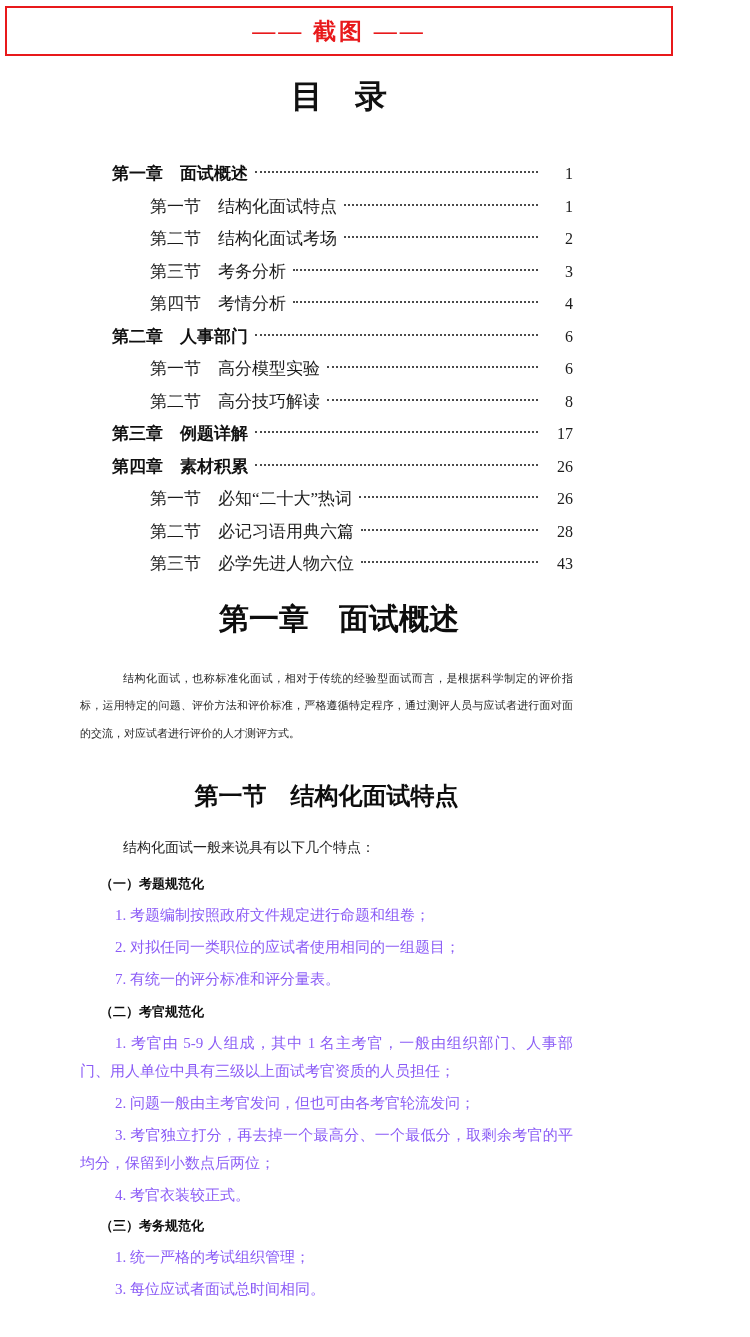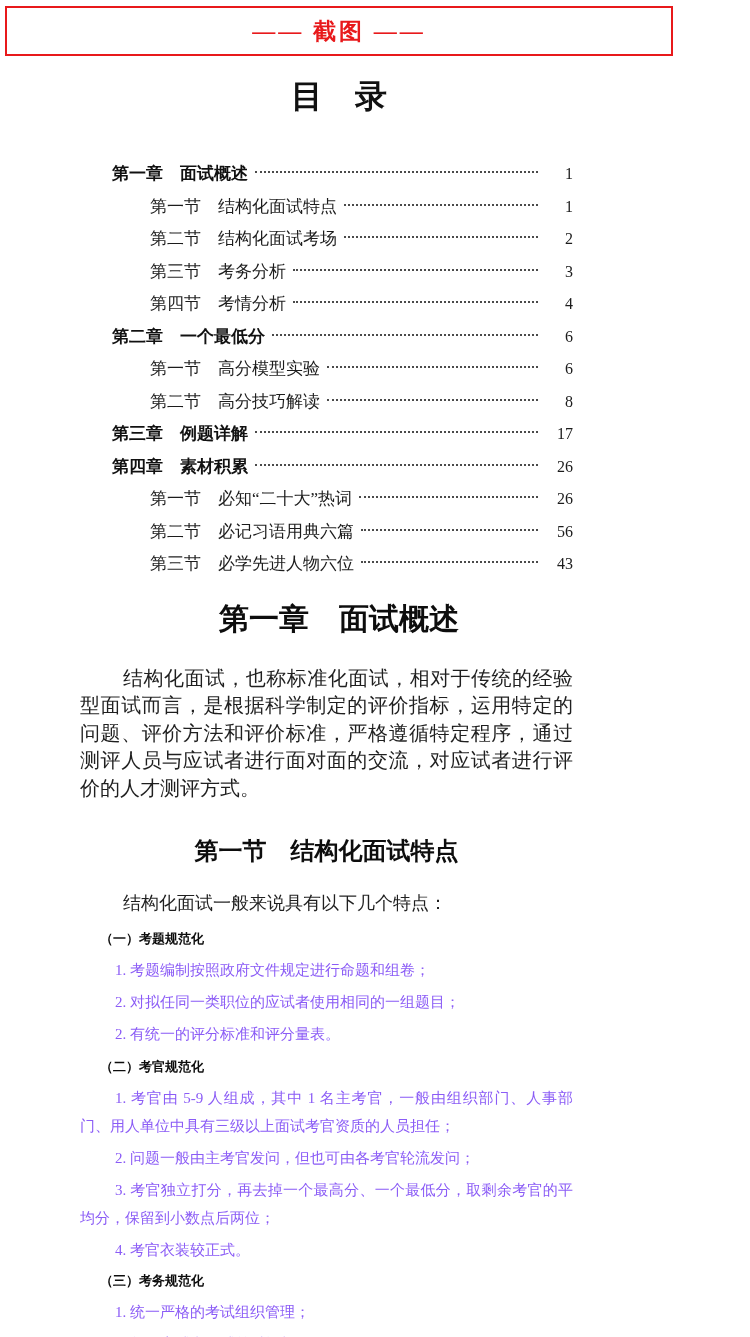--- a/index.html
+++ b/index.html
@@ -80,38 +80,38 @@
     font-family:"Liberation Sans","DejaVu Sans",sans-serif;
     font-weight:bold;
     font-size:30px;
     line-height:44px;
     color:#0d0d0d;
   }
   
   .body-col { padding:0 105px 0 80px; }
   .intro {
     margin-top:24px;
-    font-size:20px;
+    font-size:11px;
     line-height:27.5px;
     text-align:justify;
     text-indent:43px;
     color:#1f1f1f;
   }
   .section-title {
     margin-top:34px;
     text-align:center;
     font-family:"Liberation Sans","DejaVu Sans",sans-serif;
     font-weight:bold;
     font-size:24px;
     line-height:30px;
     color:#0d0d0d;
   }
   .lead {
     margin-top:26px;
-    font-size:18px;
+    font-size:14px;
     line-height:22px;
     text-indent:43px;
     color:#1f1f1f;
   }
   .block-heading {
     font-family:"Liberation Sans","DejaVu Sans",sans-serif;
     font-weight:bold;
     font-size:13px;
     line-height:26px;
     color:#0d0d0d;
@@ -161,21 +161,21 @@
       <span class="toc-label">第三节　考务分析</span>
       <span class="leader"></span>
       <span class="toc-page">3</span>
     </div>
     <div class="toc-row section">
       <span class="toc-label">第四节　考情分析</span>
       <span class="leader"></span>
       <span class="toc-page">4</span>
     </div>
     <div class="toc-row chapter">
-      <span class="toc-label">第二章　一个最低分</span>
+      <span class="toc-label">第二章　人事部门</span>
       <span class="leader"></span>
       <span class="toc-page">6</span>
     </div>
     <div class="toc-row section">
       <span class="toc-label">第一节　高分模型实验</span>
       <span class="leader"></span>
       <span class="toc-page">6</span>
     </div>
     <div class="toc-row section">
       <span class="toc-label">第二节　高分技巧解读</span>
@@ -193,21 +193,21 @@
       <span class="toc-page">26</span>
     </div>
     <div class="toc-row section">
       <span class="toc-label">第一节　必知“二十大”热词</span>
       <span class="leader"></span>
       <span class="toc-page">26</span>
     </div>
     <div class="toc-row section">
       <span class="toc-label">第二节　必记习语用典六篇</span>
       <span class="leader"></span>
-      <span class="toc-page">56</span>
+      <span class="toc-page">28</span>
     </div>
     <div class="toc-row section">
       <span class="toc-label">第三节　必学先进人物六位</span>
       <span class="leader"></span>
       <span class="toc-page">43</span>
     </div>
   </div>
 
   <div class="chapter-title">第一章　面试概述</div>
 
@@ -216,21 +216,21 @@
     <p class="intro">结构化面试，也称标准化面试，相对于传统的经验型面试而言，是根据科学制定的评价指标，运用特定的问题、评价方法和评价标准，严格遵循特定程序，通过测评人员与应试者进行面对面的交流，对应试者进行评价的人才测评方式。</p>
 
     <div class="section-title">第一节　结构化面试特点</div>
 
     <p class="lead">结构化面试一般来说具有以下几个特点：</p>
 
     <div class="block-heading bh-1">（一）考题规范化</div>
     <div class="item-list">
       <p class="item">1. 考题编制按照政府文件规定进行命题和组卷；</p>
       <p class="item">2. 对拟任同一类职位的应试者使用相同的一组题目；</p>
-      <p class="item">2. 有统一的评分标准和评分量表。</p>
+      <p class="item">7. 有统一的评分标准和评分量表。</p>
     </div>
 
     <div class="block-heading bh-2">（二）考官规范化</div>
     <div class="item-list">
       <p class="item">1. 考官由 5-9 人组成，其中 1 名主考官，一般由组织部门、人事部门、用人单位中具有三级以上面试考官资质的人员担任；</p>
       <p class="item">2. 问题一般由主考官发问，但也可由各考官轮流发问；</p>
       <p class="item">3. 考官独立打分，再去掉一个最高分、一个最低分，取剩余考官的平均分，保留到小数点后两位；</p>
       <p class="item">4. 考官衣装较正式。</p>
     </div>
 

